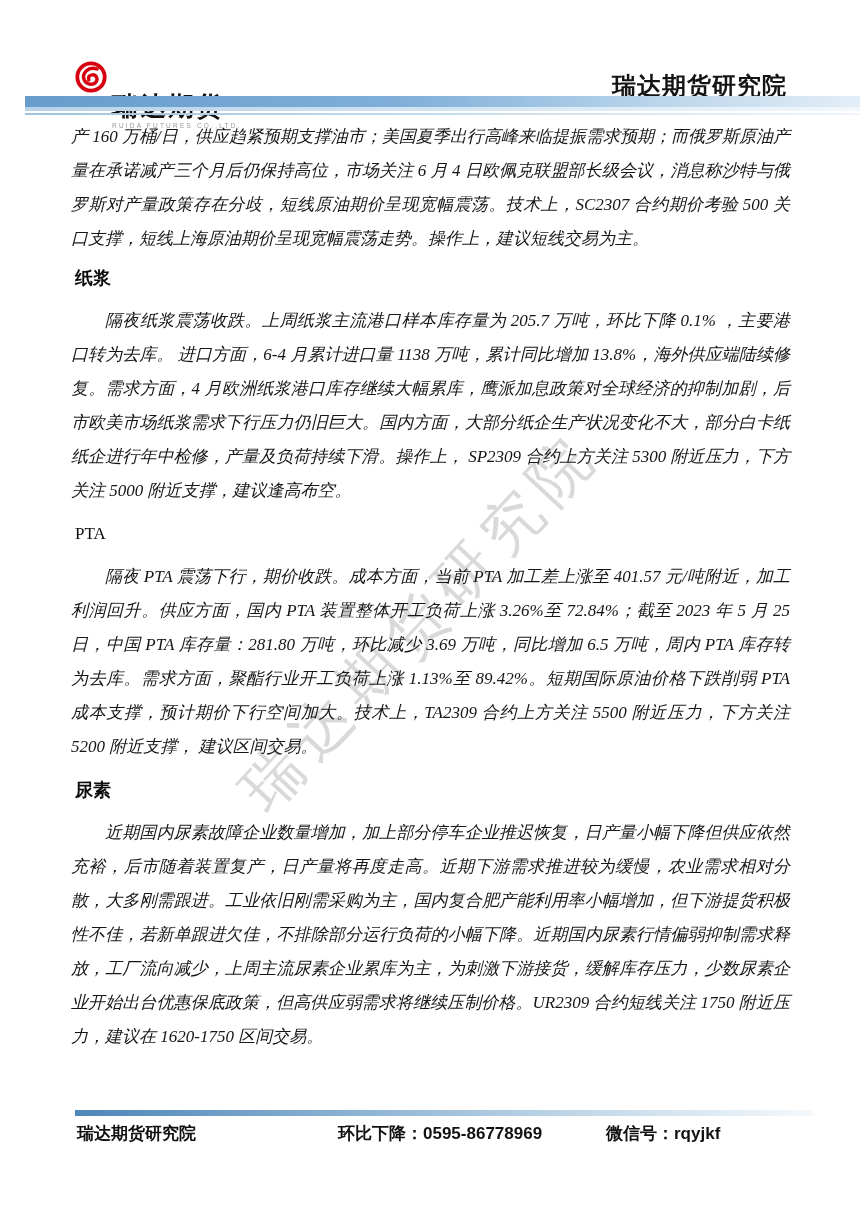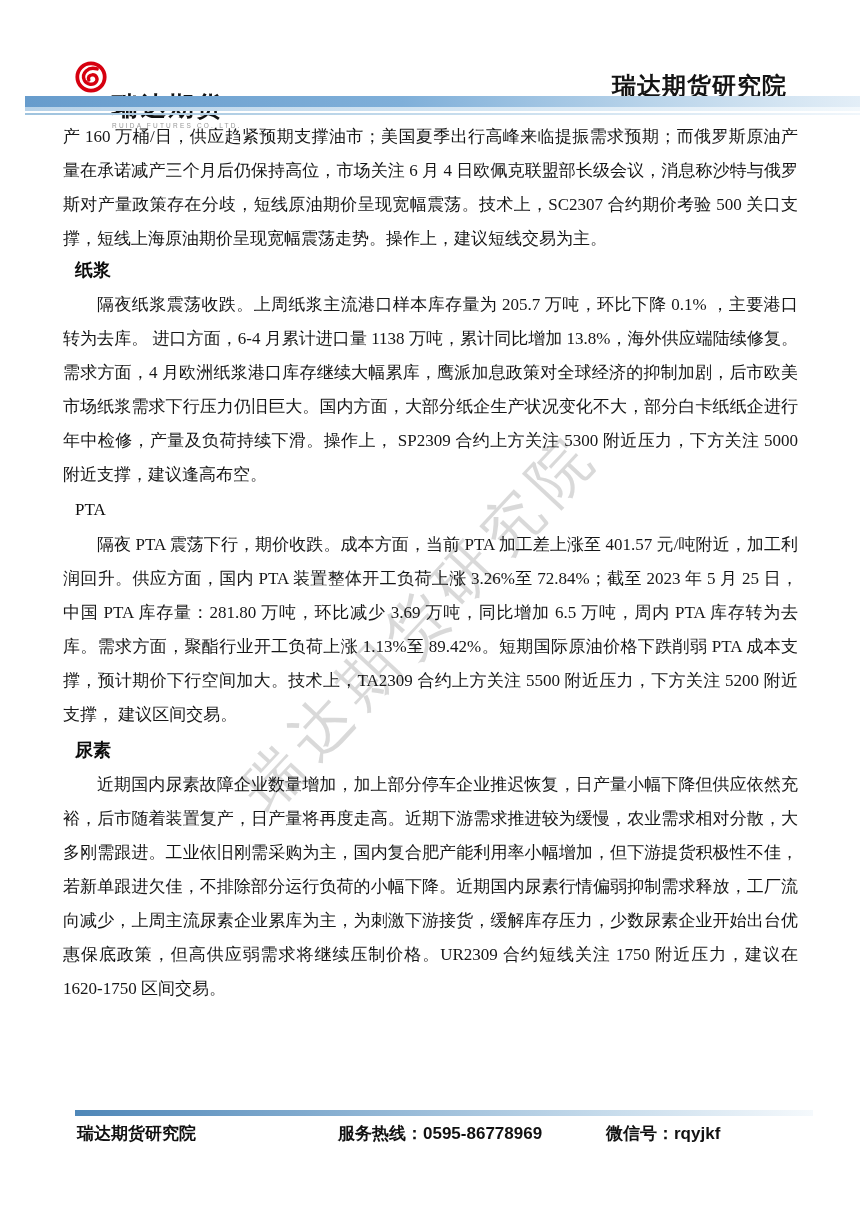--- a/index.html
+++ b/index.html
@@ -24,22 +24,22 @@
     background:linear-gradient(to right,#b7d2e8 0%,#d8e8f4 60%,#f2f8fc 100%);}
   .hbar-thin{position:absolute;top:113px;left:25px;right:0;height:2px;
     background:linear-gradient(to right,#9fc3de 0%,#c9deee 55%,#f0f6fb 100%);}
   
   .watermark{position:absolute;left:170px;top:582px;width:500px;text-align:center;
     font-family:"Liberation Serif","DejaVu Serif",serif;
     font-size:60px;letter-spacing:10px;color:#b5b5b5;opacity:.5;white-space:nowrap;
     transform:rotate(-47deg);transform-origin:center center;z-index:0;pointer-events:none;}
   
   .report-body{position:absolute;left:63px;top:120px;width:735px;z-index:1;}
-  .report-body p{margin:0;font-size:17px;line-height:34px;
-    text-align:justify;text-justify:inter-ideograph;color:#161616;}
+  .report-body p{margin:8px;font-size:17px;line-height:34px;
+    text-align:justify;text-justify:inter-ideograph;color:#161616;font-style:italic;}
   .report-body p.indent{text-indent:2em;}
   .report-body p.first{margin-top:0;}
   h3.sec{margin:0 0 0 12px;line-height:36px;font-size:18px;color:#0d0d0d;}
   h3.cjk{font-family:"Liberation Sans","DejaVu Sans",sans-serif;font-weight:bold;}
   h3.latin{font-family:"Liberation Serif","DejaVu Serif",serif;font-weight:500;font-size:17px;}
   h3.g-sm{margin-top:-4px;}
   h3.g-md{}
   h3.g-end{margin-top:6px;}
   
   .fbar{position:absolute;top:1110px;left:75px;width:738px;height:6px;
@@ -85,15 +85,15 @@
 
   <h3 class="sec cjk g-md">尿素</h3>
   <p class="indent">近期国内尿素故障企业数量增加，加上部分停车企业推迟恢复，日产量小幅下降但供应依然充裕，后市随着装置复产，日产量将再度走高。近期下游需求推进较为缓慢，农业需求相对分散，大多刚需跟进。工业依旧刚需采购为主，国内复合肥产能利用率小幅增加，但下游提货积极性不佳，若新单跟进欠佳，不排除部分运行负荷的小幅下降。近期国内尿素行情偏弱抑制需求释放，工厂流向减少，上周主流尿素企业累库为主，为刺激下游接货，缓解库存压力，少数尿素企业开始出台优惠保底政策，但高供应弱需求将继续压制价格。UR2309 合约短线关注 1750 附近压力，建议在 1620-1750 区间交易。</p>
 
 
 </div>
 
 <div class="fbar"></div>
 <div class="footer-text">
   <span class="f-inst">瑞达期货研究院</span>
-  <span class="f-hot"><span>服务热线：</span><span>0595-86778969</span></span>
+  <span class="f-hot"><span>环比下降：</span><span>0595-86778969</span></span>
   <span class="f-wx"><span>微信号：</span><span>rqyjkf</span></span>
 </div>
 
 </body></html>

